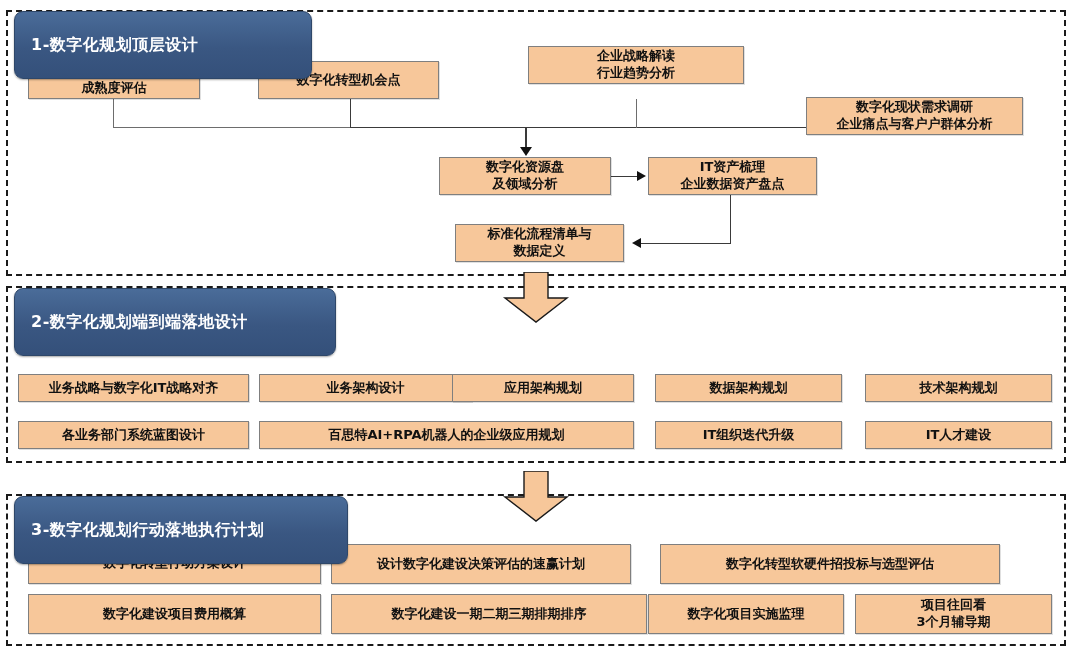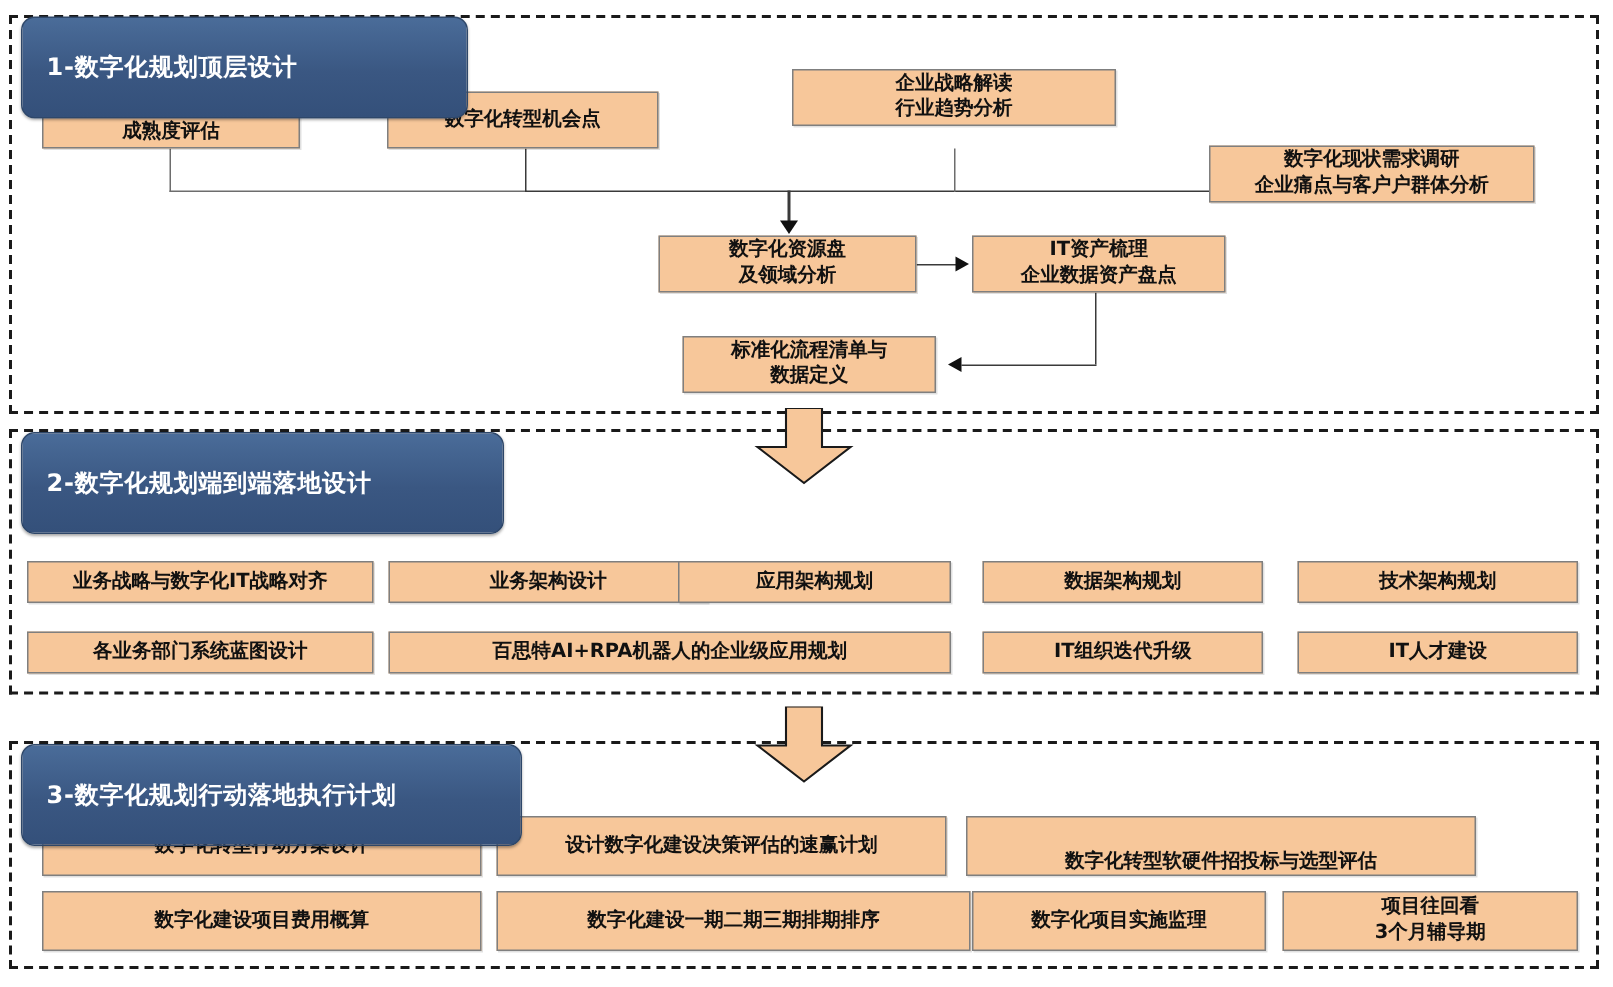--- a/index.html
+++ b/index.html
@@ -184,21 +184,21 @@
   <div class="section-frame" style="left:6px;top:494px;width:1060px;height:152px;"></div>
 
   <div class="sec-header" style="left:14px;top:496px;width:300px;height:34px;">3-数字化规划行动落地执行计划</div>
 
   <div class="box" style="left:28px;top:544px;width:293px;height:40px;font-family:Liberation Mono, monospace;">
     <span>数字化转型行动方案设计</span>
   </div>
   <div class="box" style="left:331px;top:544px;width:300px;height:40px;">
     <span>设计数字化建设决策评估的速赢计划</span>
   </div>
-  <div class="box" style="left:644px;top:544px;width:340px;height:40px;align-items:flex-end;">
+  <div class="box" style="left:660px;top:544px;width:340px;height:40px;">
     <span>数字化转型软硬件招投标与选型评估</span>
   </div>
 
   <div class="box" style="left:28px;top:594px;width:293px;height:40px;">
     <span>数字化建设项目费用概算</span>
   </div>
   <div class="box" style="left:331px;top:594px;width:316px;height:40px;">
     <span>数字化建设一期二期三期排期排序</span>
   </div>
   <div class="box" style="left:648px;top:594px;width:196px;height:40px;">

